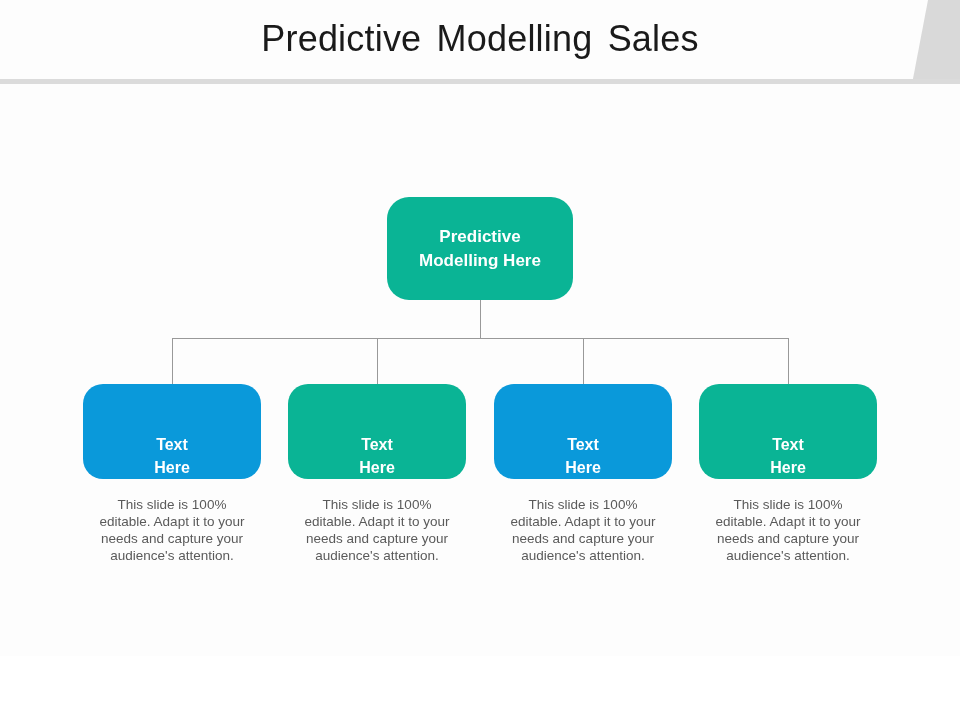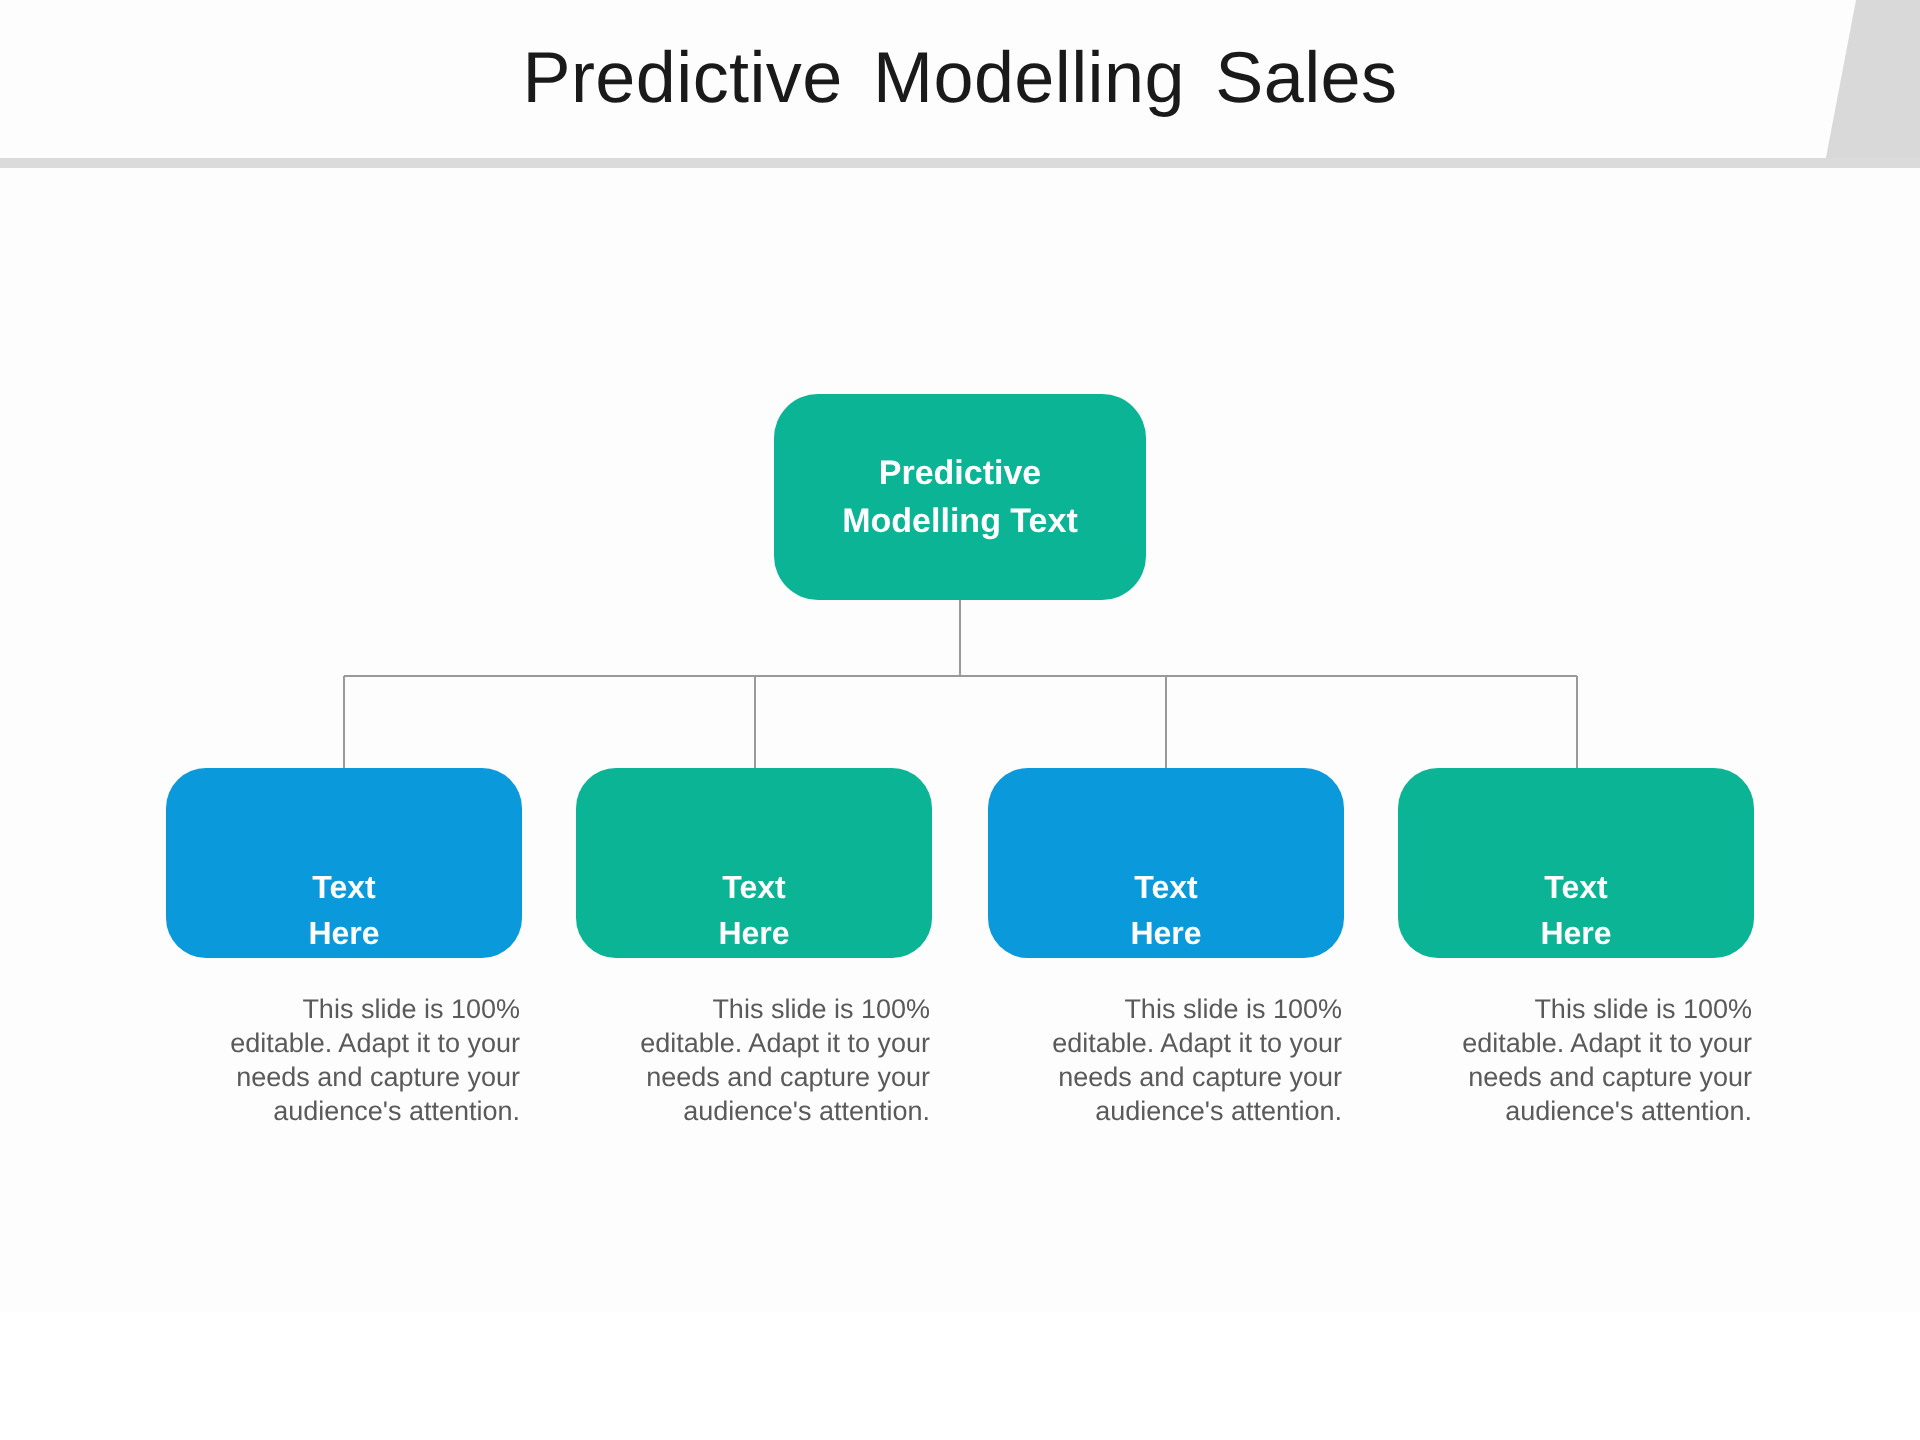--- a/index.html
+++ b/index.html
@@ -85,21 +85,21 @@
   .child-1 { left: 83px; }
   .child-2 { left: 288px; }
   .child-3 { left: 494px; }
   .child-4 { left: 699px; }
 
   
   .caption {
     position: absolute;
     top: 496px;
     width: 176px;
-    text-align: right;
+    text-align: center;
     font-size: 13.5px;
     line-height: 17px;
     color: #5a5a5a;
     white-space: pre-line;
   }
   .caption-1 { left: 84px; }
   .caption-2 { left: 289px; }
   .caption-3 { left: 495px; }
   .caption-4 { left: 700px; }
 </style>
@@ -111,21 +111,21 @@
   <div class="slide-title">Predictive Modelling Sales</div>
   <div class="corner-accent" style="background-color: rgb(217, 217, 217);"></div>
   <div class="title-divider" style="background-color: rgb(219, 219, 219);"></div>
 
   <svg class="connectors" viewBox="0 0 960 720" shape-rendering="crispEdges">
     <path d="M480 300 V338 M172 338 H788.5 M172 338 V384 M377.5 338 V384 M583 338 V384 M788.5 338 V384" fill="none" stroke="#999999" stroke-width="1"></path>
   </svg>
 
   <div class="node root-node" style="background-color: rgb(10, 180, 149);">
     <span>Predictive
-Modelling Text</span>
+Modelling Here</span>
   </div>
 
   <div class="node child-node child-1" style="background-color: rgb(10, 153, 218);">
     <span>Text
 Here</span>
   </div>
   <div class="node child-node child-2" style="background-color: rgb(10, 180, 149);">
     <span>Text
 Here</span>
   </div>

